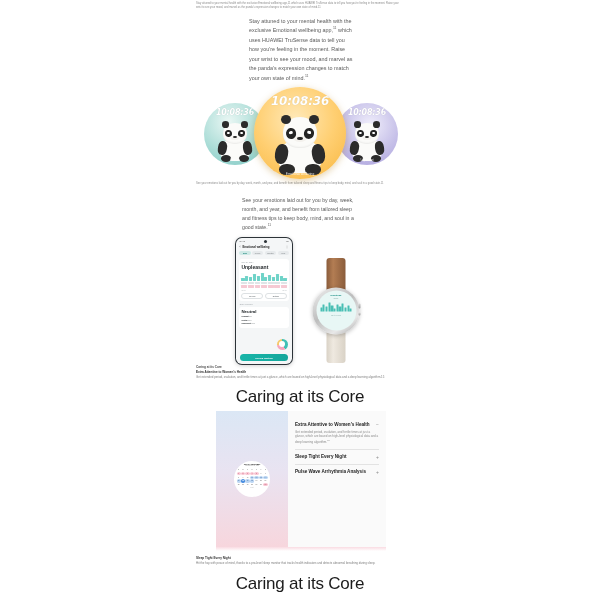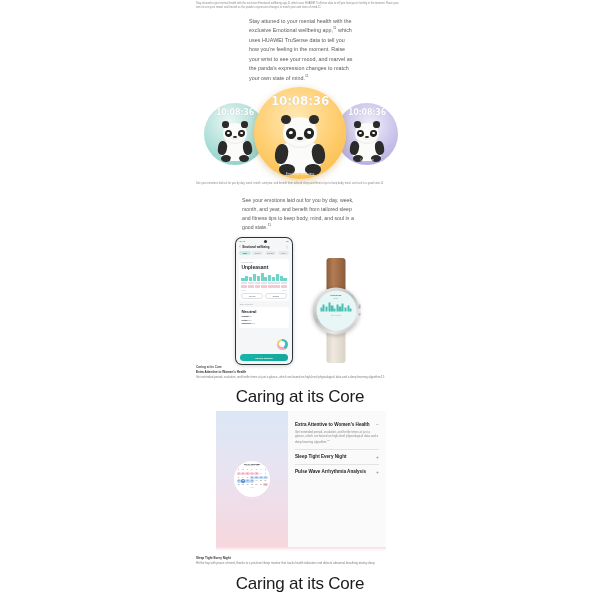--- a/index.html
+++ b/index.html
@@ -79,20 +79,21 @@
     box-shadow: 0 2px 7px rgba(180,130,30,.35);
     z-index: 3;
   }
   .pf-time {
     font-family: "DejaVu Sans", sans-serif;
     font-weight: bold;
     color: #ffffff;
     text-shadow: 0 .4px .8px rgba(0,0,0,.22);
     margin-top: 5px;
     letter-spacing: -.2px;
+    font-style: italic;
   }
   .pf-left .pf-time, .pf-right .pf-time { font-size: 8px; }
   .pf-center .pf-time { font-size: 12px; margin-top: 7px; }
 
   
   .panda {
     position: absolute; left: 50%; transform: translateX(-50%);
     bottom: 2px;
   }
   .panda .head {

